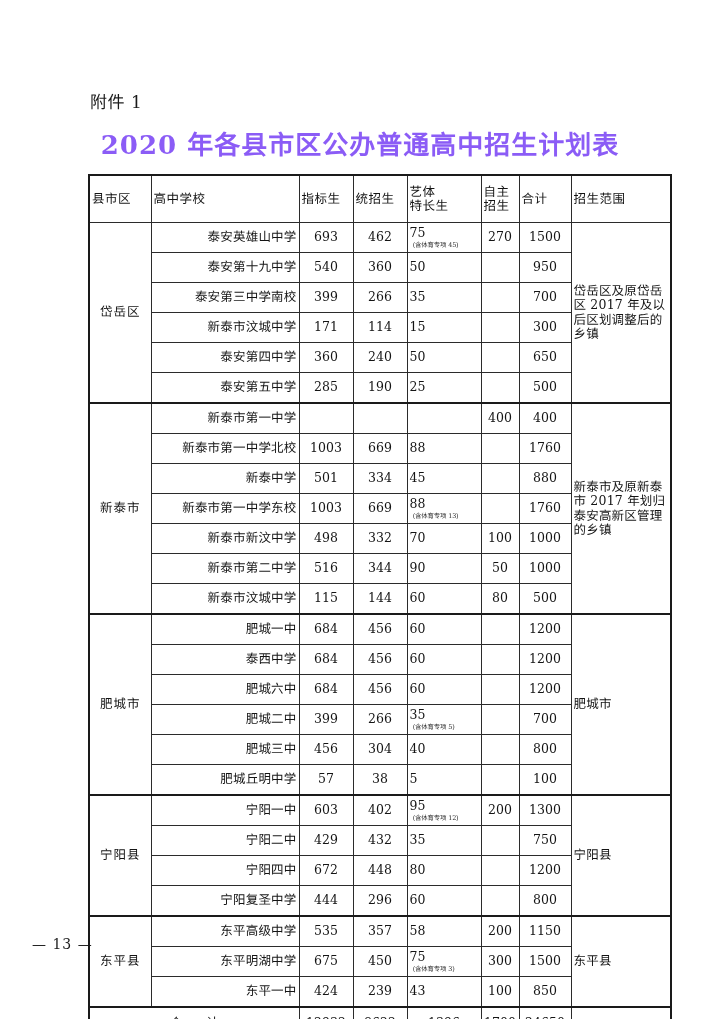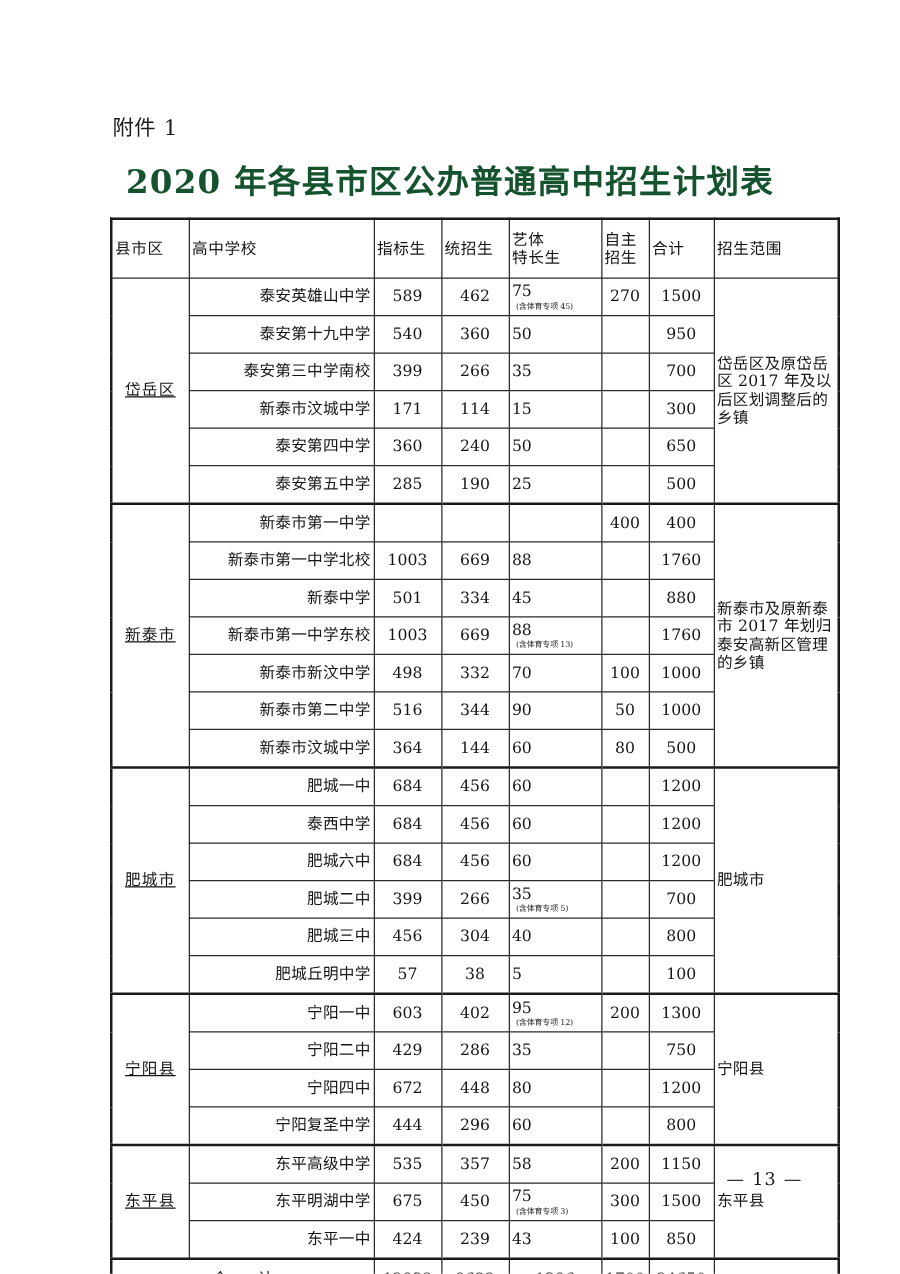--- a/index.html
+++ b/index.html
@@ -38,21 +38,21 @@
   .doc-title {
     position: absolute;
     left: 0;
     top: 124px;
     width: 720px;
     text-align: center;
     font-family: "DejaVu Serif", "Liberation Serif", serif;
     font-size: 26px;
     font-weight: 700;
     letter-spacing: 1px;
-    color: #14532d;
+    color: #8b5cf6;
   }
 
   .table-wrap {
     position: absolute;
     left: 88px;
     top: 174px;
     width: 548px;
   }
 
   table.plan {
@@ -90,21 +90,20 @@
   .col-tongzhao { width: 54px; }
   .col-yiti     { width: 74px; }
   .col-zizhu    { width: 38px; }
   .col-heji     { width: 52px; }
   .col-range    { width: 100px; }
 
   td.county-cell {
     text-align: center;
     font-size: 14px;
     letter-spacing: 1px;
-    text-decoration: underline;
   }
 
   td.school-cell {
     text-align: right;
     padding-left: 5px;
     font-size: 13px;
     height: 29px;
     white-space: nowrap;
     letter-spacing: 0.2px;
   }
@@ -150,27 +149,28 @@
     text-align: center;
     font-size: 14px;
     font-weight: 700;
   }
 
   .page-footer {
     position: absolute;
     left: 0;
     top: 936px;
     width: 720px;
-    text-align: right;
+    text-align: left;
     padding-right: 78px;
     box-sizing: border-box;
     font-family: "DejaVu Serif", "Liberation Serif", serif;
     font-size: 14px;
     color: #1a1a1a;
     letter-spacing: 1px;
+    padding-left: 32px;
   }
 
   .sep-top { border-top: 2px solid #1a1a1a !important; }
 </style>
 </head>
 <body>
 
 <div class="page">
 
   <div class="attachment-label">附件 1</div>
@@ -204,21 +204,21 @@
             <span>招生</span>
           </td>
           <td>合计</td>
           <td>招生范围</td>
         </tr>
       </thead>
       <tbody id="table-body">
           <tr>
             <td class="county-cell" rowspan="6">岱岳区</td>
             <td class="school-cell">泰安英雄山中学</td>
-            <td class="num-cell">589</td>
+            <td class="num-cell">693</td>
             <td class="num-cell">462</td>
             <td class="yiti-cell"><span>75</span><span class="note">(含体育专项 45)</span></td>
             <td class="num-cell">270</td>
             <td class="num-cell">1500</td>
             <td class="range-cell" rowspan="6">岱岳区及原岱岳区 2017 年及以后区划调整后的乡镇</td>
           </tr>
           <tr>
             <td class="school-cell">泰安第十九中学</td>
             <td class="num-cell">540</td>
             <td class="num-cell">360</td>
@@ -303,21 +303,21 @@
           <tr>
             <td class="school-cell">新泰市第二中学</td>
             <td class="num-cell">516</td>
             <td class="num-cell">344</td>
             <td class="yiti-cell"><span>90</span></td>
             <td class="num-cell">50</td>
             <td class="num-cell">1000</td>
           </tr>
           <tr>
             <td class="school-cell">新泰市汶城中学</td>
-            <td class="num-cell">364</td>
+            <td class="num-cell">115</td>
             <td class="num-cell">144</td>
             <td class="yiti-cell"><span>60</span></td>
             <td class="num-cell">80</td>
             <td class="num-cell">500</td>
           </tr>
           <tr>
             <td class="county-cell sep-top" rowspan="6">肥城市</td>
             <td class="school-cell sep-top">肥城一中</td>
             <td class="num-cell sep-top">684</td>
             <td class="num-cell sep-top">456</td>
@@ -372,21 +372,21 @@
             <td class="num-cell sep-top">603</td>
             <td class="num-cell sep-top">402</td>
             <td class="yiti-cell sep-top"><span>95</span><span class="note">(含体育专项 12)</span></td>
             <td class="num-cell sep-top">200</td>
             <td class="num-cell sep-top">1300</td>
             <td class="range-cell sep-top" rowspan="4">宁阳县</td>
           </tr>
           <tr>
             <td class="school-cell">宁阳二中</td>
             <td class="num-cell">429</td>
-            <td class="num-cell">286</td>
+            <td class="num-cell">432</td>
             <td class="yiti-cell"><span>35</span></td>
             <td class="num-cell"></td>
             <td class="num-cell">750</td>
           </tr>
           <tr>
             <td class="school-cell">宁阳四中</td>
             <td class="num-cell">672</td>
             <td class="num-cell">448</td>
             <td class="yiti-cell"><span>80</span></td>
             <td class="num-cell"></td>

